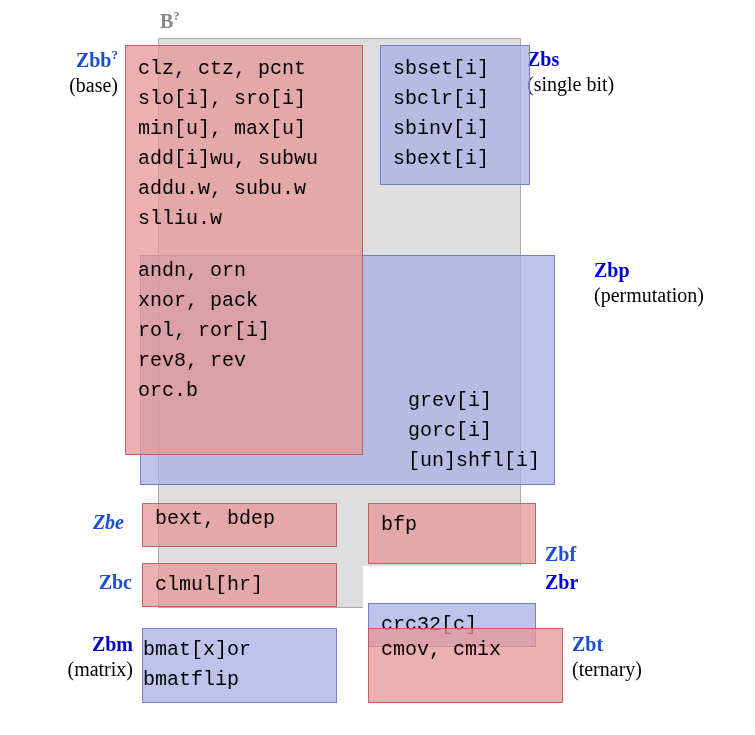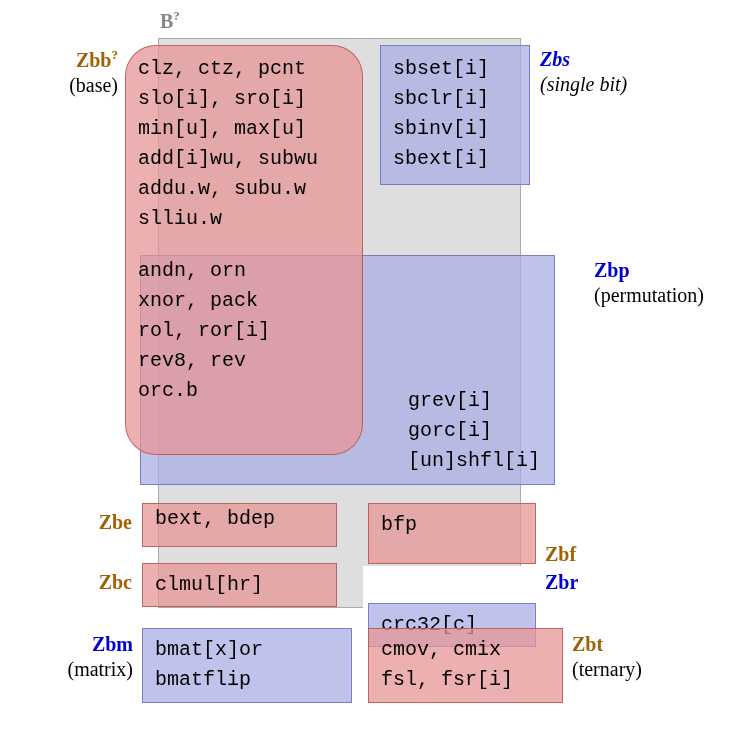--- a/index.html
+++ b/index.html
@@ -23,41 +23,41 @@
     border: 1px solid;
     padding: 8px 12px;
     line-height: 1.5;
   }
   .red-bg { background: rgba(231,150,150,0.75); border-color: rgba(180,80,80,0.8); }
   .blue-bg { background: rgba(170,175,230,0.75); border-color: rgba(100,110,190,0.8); }
   .grey-bg { background: rgba(200,200,200,0.6); border-color: rgba(150,150,150,0.7); }
   .code { font-family: 'Courier New', monospace; font-size: 20px; white-space: nowrap; }
   .label { position: absolute; line-height: 1.25; }
   .label .name { font-weight: bold; }
-  .red-text { color: #a16207; }
+  .red-text { color: #1d4ed8; }
   .blue-text { color: #0000d0; }
   .grey-text { color: #888; }
   .sup { font-size: 0.65em; vertical-align: super; }
   .rt { text-align: right; }
 </style>
 </head>
 <body>
 <div class="canvas">
 
 <div class="box grey-bg" style="left:158px; top:38px; width:363px; height:570px; padding:0; z-index:1;">
   
 </div>
 
 <div style="position:absolute; left:363px; top:566px; width:160px; height:44px; background:#fff; z-index:1;"></div>
 
 <div class="label" style="left:160px; top:8px;">
   <span class="name grey-text"><span>B</span><span class="sup">?</span></span>
 </div>
 
-<div class="box red-bg" style="left:125px; top:45px; width:238px; height:410px; z-index:3;border-radius:31px;">
+<div class="box red-bg" style="left:125px; top:45px; width:238px; height:410px; z-index:3;">
   <div class="code">clz, ctz, pcnt</div>
   <div class="code">slo[i], sro[i]</div>
   <div class="code">min[u], max[u]</div>
   <div class="code">add[i]wu, subwu</div>
   <div class="code">addu.w, subu.w</div>
   <div class="code">slliu.w</div>
   <div style="height:22px;"></div>
   <div class="code">andn, orn</div>
   <div class="code">xnor, pack</div>
   <div class="code">rol, ror[i]</div>
@@ -70,42 +70,42 @@
   <div>(base)</div>
 </div>
 
 <div class="box blue-bg" style="left:380px; top:45px; width:150px; height:140px; z-index:3;">
   <div class="code">sbset[i]</div>
   <div class="code">sbclr[i]</div>
   <div class="code">sbinv[i]</div>
   <div class="code">sbext[i]</div>
 </div>
 
-<div class="label" style="left:540px; top:47px;font-style:italic;">
+<div class="label" style="left:527px; top:47px;">
   <div><span class="name blue-text">Zbs</span></div>
   <div>(single bit)</div>
 </div>
 
 <div class="box blue-bg" style="left:140px; top:255px; width:415px; height:230px; z-index:2; padding:8px 20px;">
   <div style="position:absolute; right:14px; bottom:8px; text-align:left;">
     <div class="code">grev[i]</div>
     <div class="code">gorc[i]</div>
     <div class="code">[un]shfl[i]</div>
   </div>
 </div>
 
 <div class="label" style="left:563px; top:258px;margin-left:31px;">
   <div><span class="name blue-text">Zbp</span></div>
   <div>(permutation)</div>
 </div>
 
 <div class="box red-bg" style="left:142px; top:503px; width:195px; height:44px; z-index:3; padding:0 12px;">
   <div class="code">bext, bdep</div>
 </div>
-<div class="label rt" style="left:60px; top:510px; width:72px;">
+<div class="label rt" style="left:52px; top:510px; width:72px;font-style:italic;">
   <span class="name red-text">Zbe</span>
 </div>
 
 <div class="box red-bg" style="left:368px; top:503px; width:168px; height:61px; z-index:3; padding:6px 12px;">
   <div class="code">bfp</div>
 </div>
 <div class="label" style="left:545px; top:510px;margin-top:32px;">
   <span class="name red-text">Zbf</span>
 </div>
 
@@ -116,31 +116,30 @@
   <span class="name red-text">Zbc</span>
 </div>
 
 <div class="box blue-bg" style="left:368px; top:563px; width:168px; height:44px; z-index:3; padding:6px 12px;margin-top:40px;">
   <div class="code">crc32[c]</div>
 </div>
 <div class="label" style="left:545px; top:570px;">
   <span class="name blue-text">Zbr</span>
 </div>
 
-<div class="box blue-bg" style="left:142px; top:628px; width:210px; height:75px; z-index:3; padding:6px 12px;">
+<div class="box blue-bg" style="left:142px; top:628px; width:195px; height:75px; z-index:3; padding:6px 0;">
   <div class="code">bmat[x]or</div>
   <div class="code">bmatflip</div>
 </div>
 <div class="label rt" style="left:35px; top:632px; width:98px;">
   <div><span class="name blue-text">Zbm</span></div>
   <div>(matrix)</div>
 </div>
 
 <div class="box red-bg" style="left:368px; top:628px; width:195px; height:75px; z-index:3; padding:6px 12px;">
   <div class="code">cmov, cmix</div>
-  <div class="code">fsl, fsr[i]</div>
 </div>
 <div class="label" style="left:572px; top:632px;">
   <div><span class="name red-text">Zbt</span></div>
   <div>(ternary)</div>
 </div>
 
 </div>
 
 </body></html>

